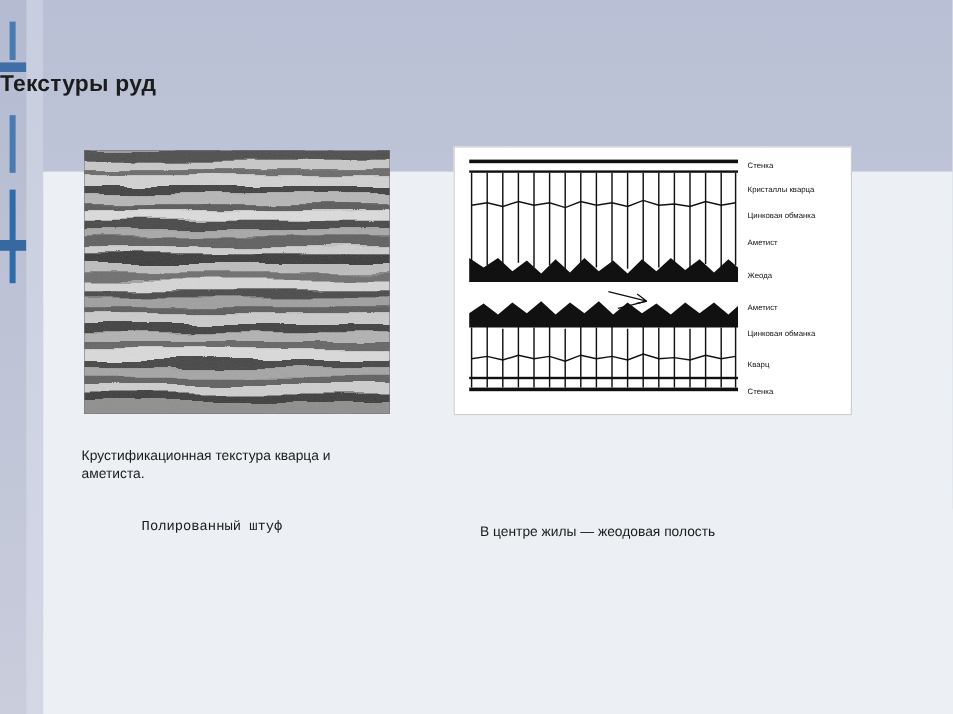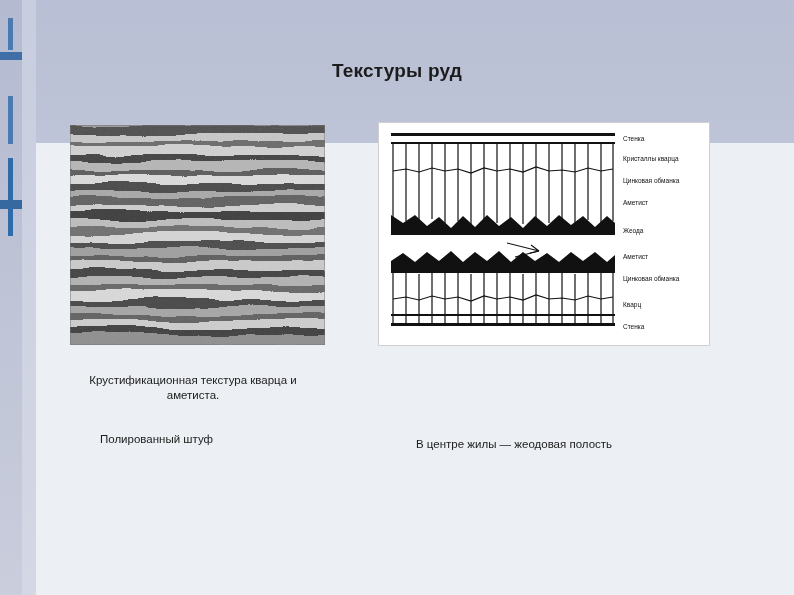--- a/index.html
+++ b/index.html
@@ -54,21 +54,21 @@
     width: 14px;
     height: 595px;
     background: linear-gradient(180deg, #c8cddf 0%, #d4d8e5 100%);
   }
 
   .title {
     position: absolute;
     left: 0;
     top: 60px;
     width: 794px;
-    text-align: center;
+    text-align: left;
     font-size: 19px;
     font-weight: bold;
     color: #1c1c1c;
     letter-spacing: .2px;
   }
 
   
   .fig1 {
     position: absolute;
     left: 70px;
@@ -113,24 +113,24 @@
     white-space: nowrap;
   }
 
   
   .caption {
     position: absolute;
     font-size: 11.5px;
     color: #1b1b1b;
     line-height: 15px;
   }
-  .cap-l1 { left: 68px;  top: 373px; width: 250px; text-align: center; }
-  .cap-l2 { left: 100px; top: 432px; width: 250px; }
+  .cap-l1 { left: 68px;  top: 373px; width: 250px; }
+  .cap-l2 { left: 118px; top: 432px; width: 250px; font-family: Liberation Mono, monospace; }
   .cap-r1 { left: 400px; top: 373px; width: 290px; }
-  .cap-r2 { left: 400px; top: 437px; width: 300px; margin-left: 16px; }
+  .cap-r2 { left: 400px; top: 437px; width: 300px; }
 </style>
 </head>
 <body>
 
 <div class="slide">
 
   <div class="left-rail">
     <div class="rail-bar b1"></div>
     <div class="rail-bar b2"></div>
     <div class="rail-bar b3"></div>

